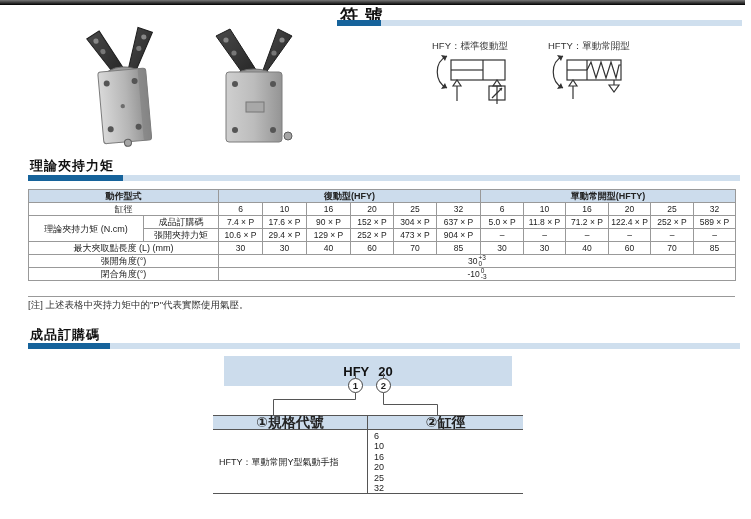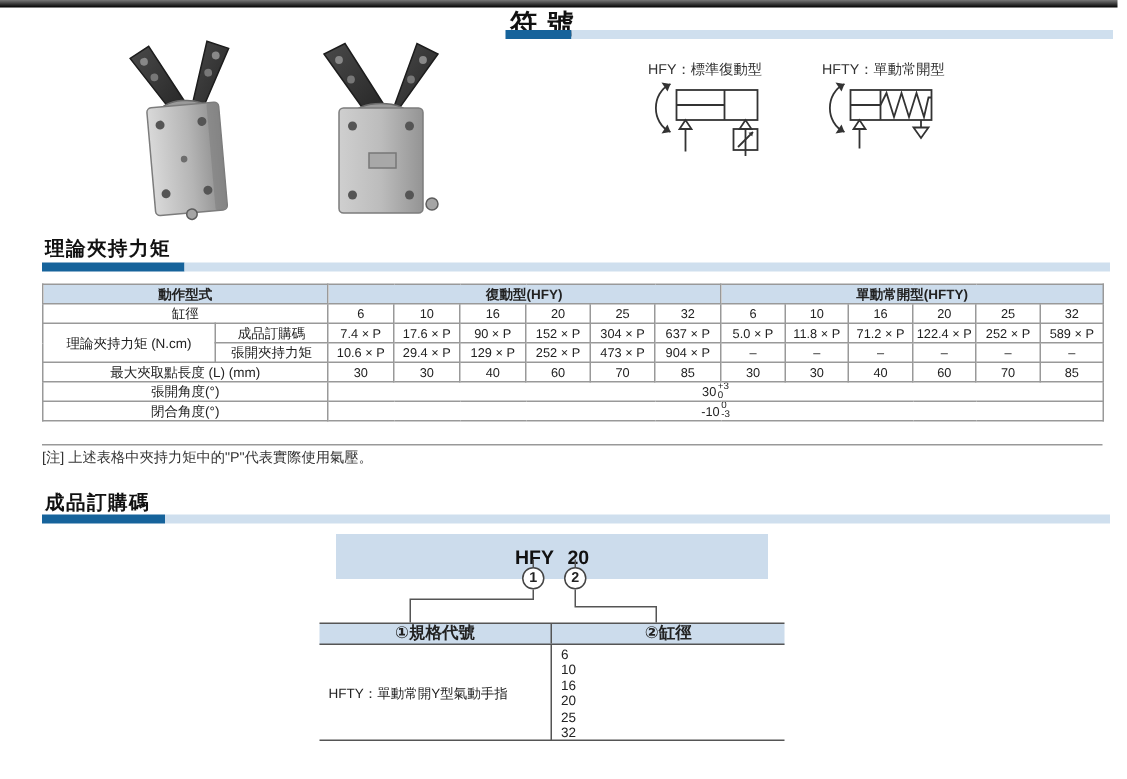--- a/index.html
+++ b/index.html
@@ -41,21 +41,21 @@
   .code-bar { position:absolute; left:224px; top:356px; width:288px; height:30px;
     background:#ccdcec; display:flex; align-items:center; justify-content:center;
     gap:9px; font-size:13px; font-weight:bold; color:#111; }
   .marker { position:absolute; width:15px; height:15px; border:1.3px solid #444;
     border-radius:50%; background:#fff; display:flex; align-items:center;
     justify-content:center; font-size:9.5px; font-weight:bold; color:#222; }
 
   .otable { position:absolute; left:213px; top:415px; width:310px; height:79px;
     border-top:1px solid #555; border-bottom:1px solid #555; }
   .otable .ohdr { display:flex; height:14px; background:#ccdcec;
-    border-bottom:1px solid #555; font-size:11px; font-weight:bold; }
+    border-bottom:1px solid #555; font-size:14px; font-weight:bold; }
   .otable .ohdr > div { width:155px; text-align:center; line-height:13px; }
   .otable .ohdr > div:first-child { border-right:1px solid #555; }
   .otable .obody { display:flex; height:64px; }
   .otable .obody .ocell-left { width:155px; border-right:1px solid #555;
     display:flex; flex-direction:column; justify-content:center; gap:2px;
     padding-left:6px; font-size:9px; }
   .otable .obody .ocell-right { width:155px; padding:1px 0 0 6px; font-size:9px;
     line-height:10.4px; }
 
   svg.overlay { position:absolute; left:0; top:0; pointer-events:none; }

